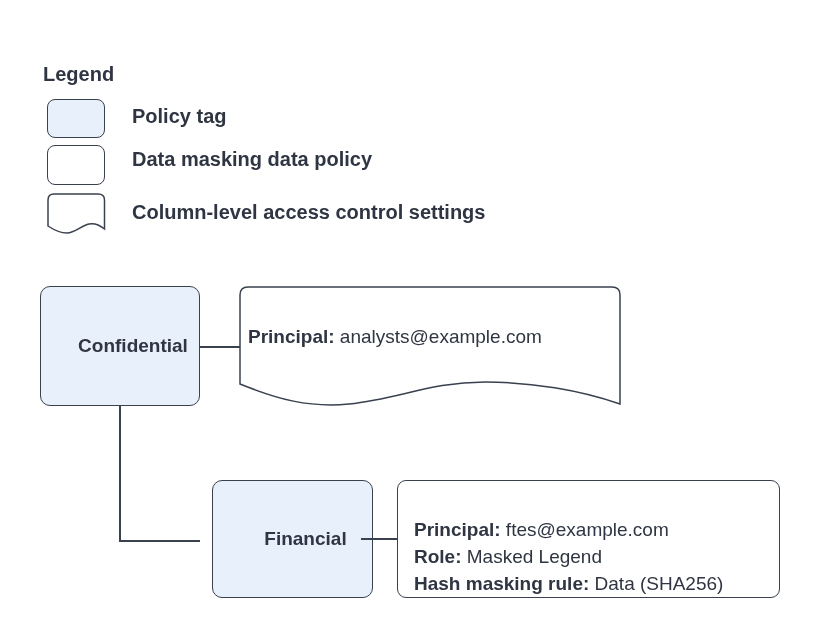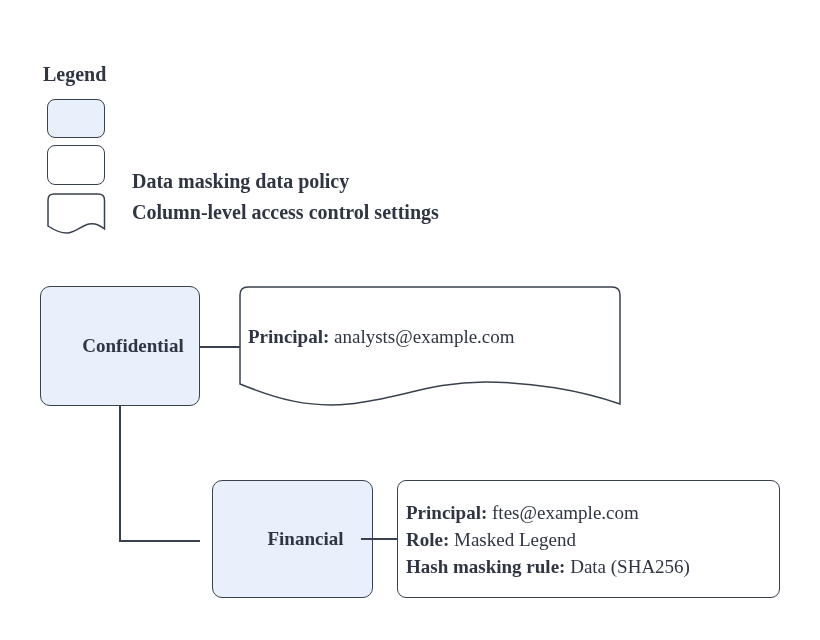--- a/index.html
+++ b/index.html
@@ -2,21 +2,21 @@
 <html><head>
 <meta charset="utf-8">
 <style>
   * { margin: 0; padding: 0; box-sizing: border-box; }
   html, body { background: #ffffff; }
   .canvas {
     position: relative;
     width: 816px;
     height: 640px;
     background: #ffffff;
-    font-family: Liberation Serif, serif;
+    font-family: Liberation Sans, sans-serif;
     color: #2f3542;
     overflow: hidden;
   }
   .abs { position: absolute; }
   .bold { font-weight: bold; margin-top: 30px; }
 
   
   .legend-title {
     left: 43px; top: 63px;
     font-size: 20px; font-weight: bold;
@@ -39,22 +39,22 @@
     border-radius: 10px;
     display: flex; align-items: center; justify-content: center;
     font-size: 19px; font-weight: bold; padding-left: 26px;
   }
 
   
   .policy-box {
     background: #ffffff;
     border: 1.5px solid #39414e;
     border-radius: 9px;
-    display: flex; flex-direction: column; justify-content: center;
-    padding-left: 8px;
+    display: flex; flex-direction: column; justify-content: flex-end;
+    padding-left: 16px;
     font-size: 19px; line-height: 27px;
     white-space: nowrap;
   }
 
   
   .doc-shape { }
   .doc-shape svg { display: block; }
   .doc-text {
     position: absolute; left: 9px; top: 37px;
     font-size: 19px; line-height: 27px;
@@ -65,23 +65,24 @@
   .connector { background: #39414e; }
 </style>
 </head>
 <body>
 
 <div class="canvas">
 
   <div class="abs legend-title">Legend</div>
 
   <div class="abs swatch blue" style="left:47px; top:99px; width:58px; height:39px;"></div>
+  <div class="abs legend-label" style="left:132px; top:105px;">Policy tag</div>
 
   <div class="abs swatch" style="left:47px; top:145px; width:58px; height:40px;"></div>
-  <div class="abs legend-label" style="left:132px; top:170px;">Data masking data policy</div>
+  <div class="abs legend-label" style="left:132px; top:148px;">Data masking data policy</div>
 
   <div class="abs doc-shape" style="left:47px; top:193px; width:59px; height:45px;">
     <svg width="59" height="45" viewBox="0 0 59 45">
       <path d="M 7 1 H 51 Q 57.5 1 57.5 7 V 36 C 52 31.5 47 30 42 31 C 34 32.8 28 40 20 40 C 13 40 7 37 1 33 V 7 Q 1 1 7 1 Z" fill="#ffffff" stroke="#39414e" stroke-width="1.5"></path>
     </svg>
   </div>
   <div class="abs legend-label" style="left:132px; top:201px;text-align:right;">Column-level access control settings</div>
 
   <div class="abs node" style="left:40px; top:286px; width:160px; height:120px;">
     <span>Confidential</span>

